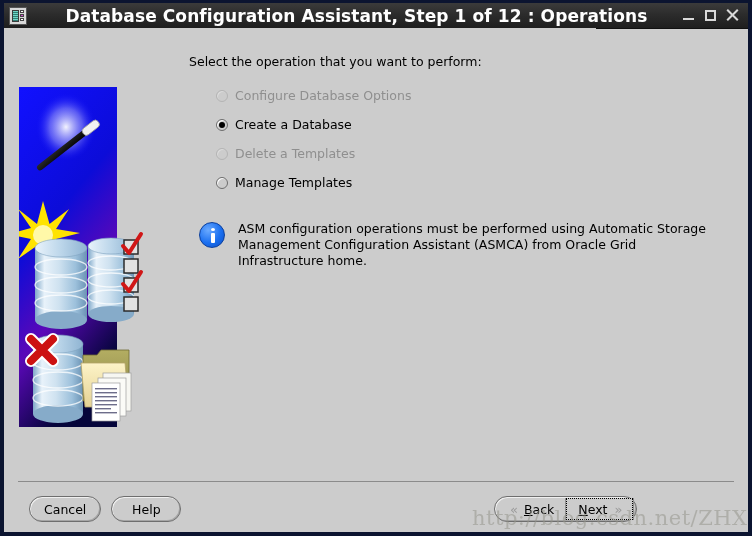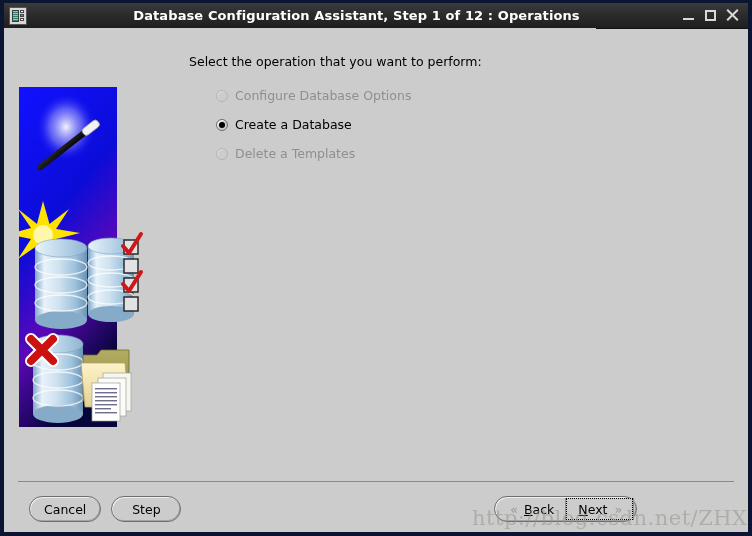--- a/index.html
+++ b/index.html
@@ -70,21 +70,21 @@
     background: #ffffff;
     border: 1px solid #444;
     box-sizing: border-box;
   }
   #win-icon .dots i.pink { background: #d14fd1; }
 
   #title-text {
     flex: 1 1 auto;
     text-align: center;
     color: #ffffff;
-    font-size: 13px;
+    font-size: 17px;
     font-weight: bold;
     letter-spacing: 0.1px;
     padding-right: 0px;
     white-space: nowrap;
     font-family: "DejaVu Sans", "Liberation Sans", sans-serif;
   }
   #win-buttons {
     display: flex;
     align-items: center;
     gap: 9px;
@@ -476,29 +476,40 @@
       <div class="radio-row">
         <span class="radio checked"></span>
         <span class="radio-label">Create a Database</span>
       </div>
 
       <div class="radio-row disabled">
         <span class="radio disabled"></span>
         <span class="radio-label">Delete a Templates</span>
       </div>
 
-
+      <div class="radio-row">
+        <span class="radio"></span>
+        <span class="radio-label">Manage Templates</span>
+      </div>
+
+      <div id="info">
+        <div id="info-icon"></div>
+        <div id="info-text">
+          <div>ASM configuration operations must be performed using Automatic Storage</div>
+          <div>Management Configuration Assistant (ASMCA) from Oracle Grid Infrastructure home.</div>
+        </div>
+      </div>
 
     </div>
 
     <div id="sep"></div>
 
     <div id="footer-left">
       <div class="pill">Cancel</div>
-      <div class="pill">Step</div>
+      <div class="pill">Help</div>
     </div>
 
     <div id="footer-right">
       <div id="navgroup">
         <div class="navbtn">
           <span class="chev dim">«</span>
           <span><span class="mnem">B</span><span>ack</span></span>
         </div>
         <div class="navbtn focused">
           <span><span class="mnem">N</span><span>ext</span></span>

